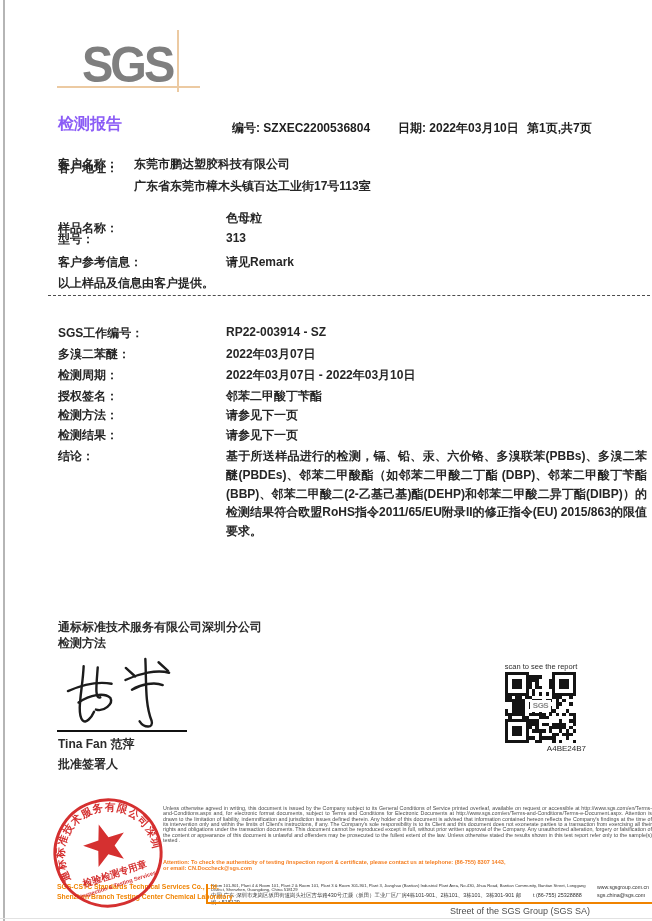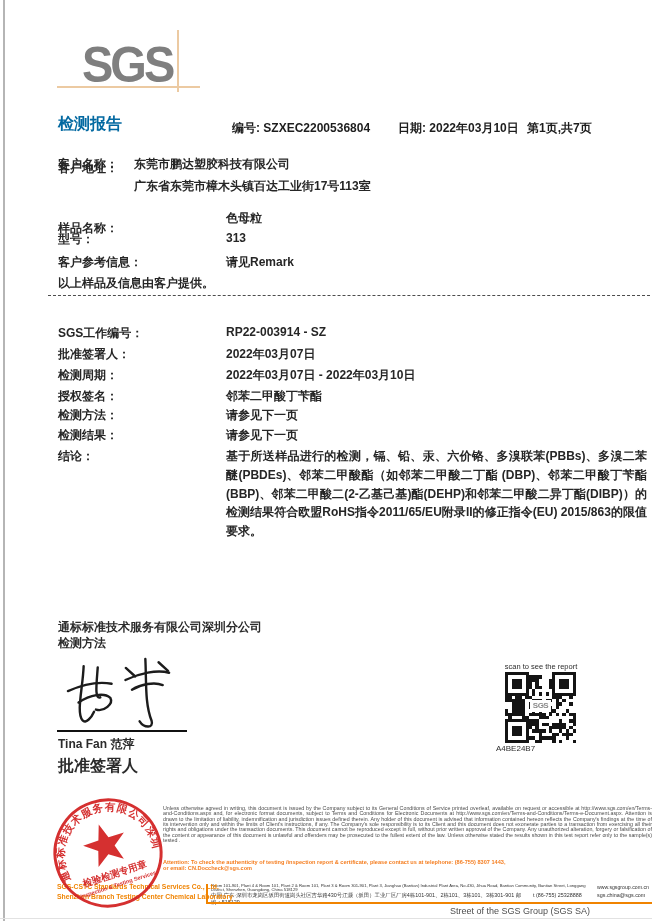--- a/index.html
+++ b/index.html
@@ -11,21 +11,21 @@
   .abs { position:absolute; }
   .left-edge { left:3px; top:0; width:2px; height:921px; background:#b5b5b5; }
   .bottom-edge { left:0; top:918px; width:652px; height:1px; background:#e2e2e2; }
 
   
   .sgs-logo { left:82px; top:34px; font-size:47px; font-weight:700; color:#7f7f7f;
               letter-spacing:-3px; transform:scaleY(1.08); transform-origin:top left; }
   .logo-hline { left:57px; top:86px; width:143px; height:2px; background:#eccaa2; }
   .logo-vline { left:177px; top:30px; width:2px; height:62px; background:#eccaa2; }
 
-  .doc-title { left:58px; top:114px; font-size:16px; font-weight:700; color:#0369a1; }
+  .doc-title { left:58px; top:114px; font-size:16px; font-weight:700; color:#8b5cf6; }
   .hdr-meta  { top:120px; font-size:12px; font-weight:700; color:#1d1d1d; }
   .hdr-no    { left:232px; }
   .hdr-date  { left:398px; }
   .hdr-page  { left:527px; }
 
   
   .row-label { left:58px; font-size:12px; font-weight:700; color:#262626; }
   .val-a { left:134px; font-size:12px; font-weight:700; color:#262626; }
   .val-b { left:226px; font-size:12px; font-weight:700; color:#262626; }
   .dash-sep { left:48px; top:295px; width:602px; height:0;
@@ -33,31 +33,31 @@
 
   .conclusion { left:226px; top:447px; width:421px; font-size:12px; font-weight:700;
                 color:#262626; line-height:18.8px; text-align:justify; }
 
   
   .sig-company { left:58px; top:619px; font-size:12px; font-weight:700; }
   .sig-auth    { left:58px; top:635px; font-size:12px; font-weight:700; }
   .sig-svg     { left:60px; top:652px; }
   .sig-line    { left:57px; top:730px; width:130px; height:2px; background:#111; }
   .sig-name    { left:58px; top:736px; font-size:12px; font-weight:700; }
-  .sig-title   { left:58px; top:756px; font-size:16px; font-weight:700; }
+  .sig-title   { left:58px; top:756px; font-size:12px; font-weight:700; }
 
   
   .qr-caption { left:496px; top:662px; width:90px; font-size:7.5px; color:#2d2d2d; text-align:center; }
   .qr-box { left:505px; top:672px; width:71px; height:71px; background:#fff; }
   .qr-box i { position:absolute; background:#141414; }
   .qr-box .f { position:absolute; border:3px solid #141414; background:#fff; }
   .qr-box .f2 { position:absolute; background:#141414; }
   .qr-center { position:absolute; left:25px; top:28px; width:21px; height:12px; background:#fff;
                font-size:8px; font-weight:700; color:#8a8a8a; text-align:center; line-height:12px; letter-spacing:-0.5px; }
-  .qr-code-text { left:496px; top:744px; width:90px; font-size:8px; color:#2d2d2d; text-align:left; }
+  .qr-code-text { left:496px; top:744px; width:90px; font-size:8px; color:#2d2d2d; text-align:right; }
 
   
   .disclaimer { left:163px; top:806px; width:489px; font-size:5.3px; line-height:5.35px;
                 color:#4c4c4c; text-align:justify; font-weight:400; }
   .attention { left:163px; top:859px; width:489px; font-size:5.6px; line-height:6.2px;
                color:#f57e20; font-weight:700; }
   .ftr-co { left:57px; font-size:6.8px; font-weight:700; color:#f08300; z-index:2; }
   .ftr-co1 { top:883px; }
   .ftr-co2 { top:893px; }
   .ftr-vline { left:206px; top:884px; width:1.5px; height:18px; background:#f08300; }
@@ -104,21 +104,21 @@
 <div class="abs row-label" style="top:231px">型号：</div>
 <div class="abs val-b" style="top:231px">313</div>
 <div class="abs row-label" style="top:254px">客户参考信息：</div>
 <div class="abs val-b" style="top:254px">请见Remark</div>
 <div class="abs row-label" style="top:275px">以上样品及信息由客户提供。</div>
 
 <div class="abs dash-sep"></div>
 
 <div class="abs row-label" style="top:325px">SGS工作编号：</div>
 <div class="abs val-b" style="top:325px">RP22-003914 - SZ</div>
-<div class="abs row-label" style="top:346px">批准签署人：</div>
+<div class="abs row-label" style="top:346px">多溴二苯醚：</div>
 <div class="abs val-b" style="top:346px">2022年03月07日</div>
 <div class="abs row-label" style="top:367px">检测周期：</div>
 <div class="abs val-b" style="top:367px">2022年03月07日 - 2022年03月10日</div>
 <div class="abs row-label" style="top:388px">授权签名：</div>
 <div class="abs val-b" style="top:388px">邻苯二甲酸丁苄酯</div>
 <div class="abs row-label" style="top:407px">检测方法：</div>
 <div class="abs val-b" style="top:407px">请参见下一页</div>
 <div class="abs row-label" style="top:427px">检测结果：</div>
 <div class="abs val-b" style="top:427px">请参见下一页</div>
 <div class="abs row-label" style="top:448px">结论：</div>

